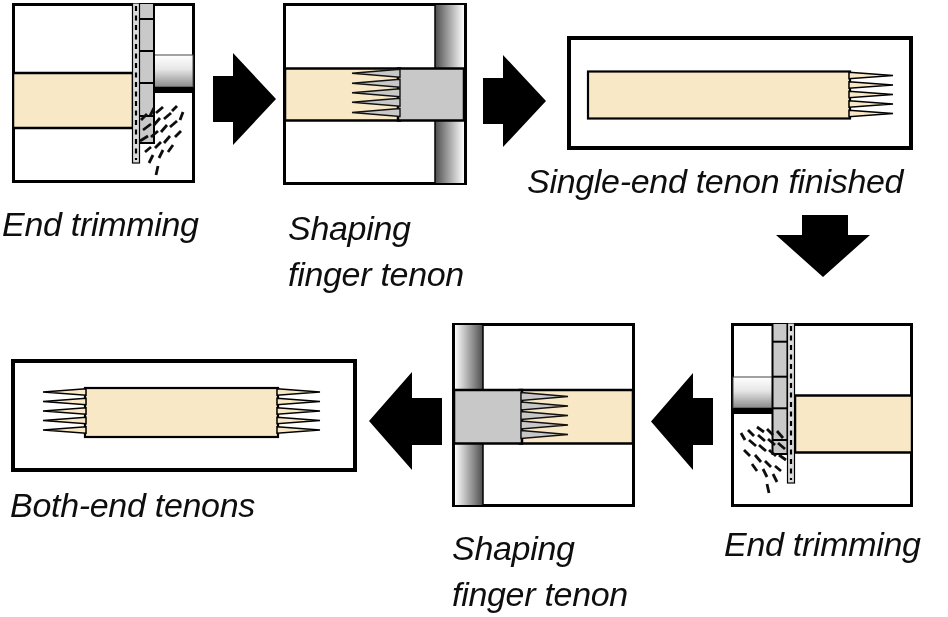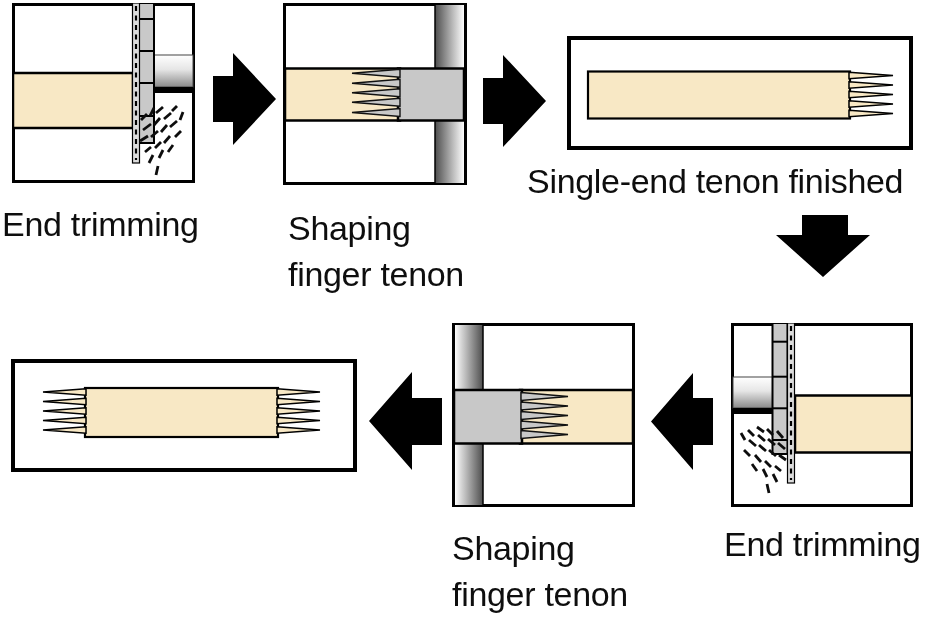--- a/index.html
+++ b/index.html
@@ -10,20 +10,21 @@
     font-family:"Liberation Sans","DejaVu Sans",sans-serif;
     overflow:hidden;
   }
   .panel{position:absolute;display:block;}
   .arrow{position:absolute;background:#000000;}
   .step-label{
     position:absolute;
     font-size:34px;line-height:46px;
     color:#0e0e0e;white-space:nowrap;
     letter-spacing:-0.3px;
+    font-style:italic;
   }
   .step-label span{display:block;}
 </style>
 </head>
 <body>
 
 <div class="canvas">
 
   <svg width="0" height="0" style="position:absolute" aria-hidden="true">
     <defs>
@@ -207,15 +208,16 @@
     <span>Single-end tenon finished</span>
   </div>
   <div class="step-label" style="left:724px;top:521px">
     <span>End trimming</span>
   </div>
   <div class="step-label" style="left:452px;top:525px">
     <span>Shaping</span>
     <span>finger tenon</span>
   </div>
   <div class="step-label" style="left:10px;top:482px">
+    <span>Both-end tenons</span>
   </div>
 
 </div>
 
 </body></html>

